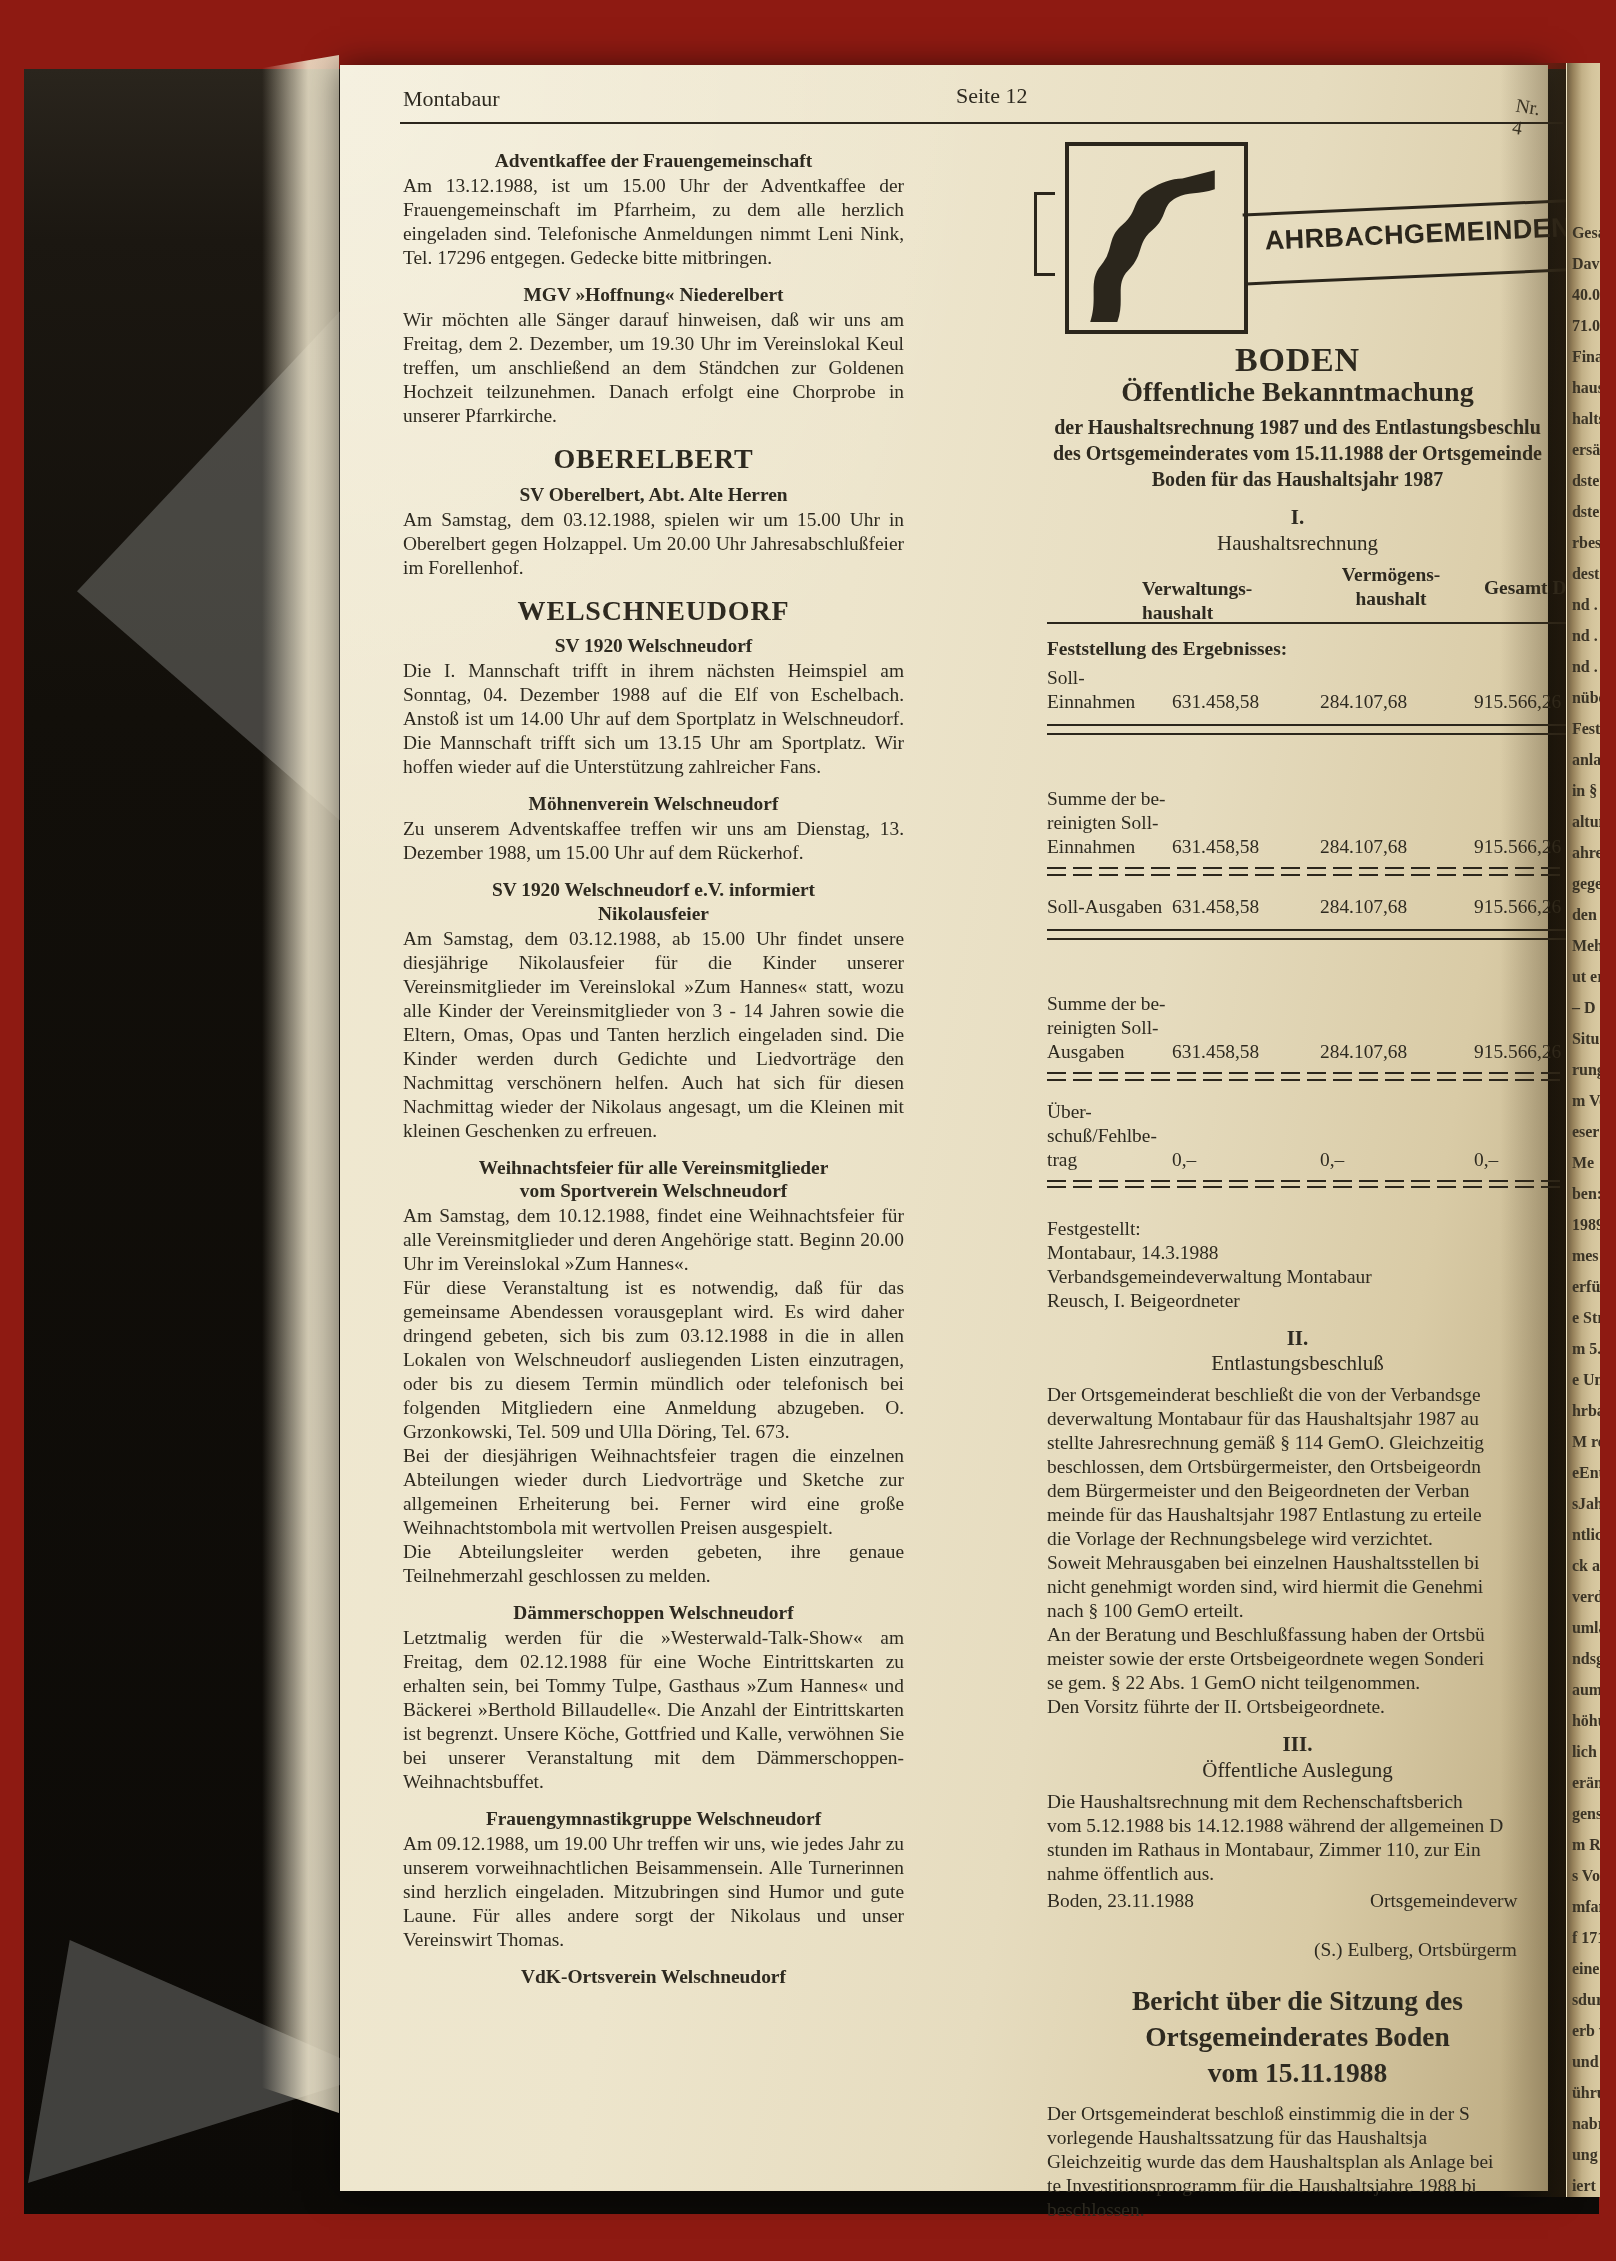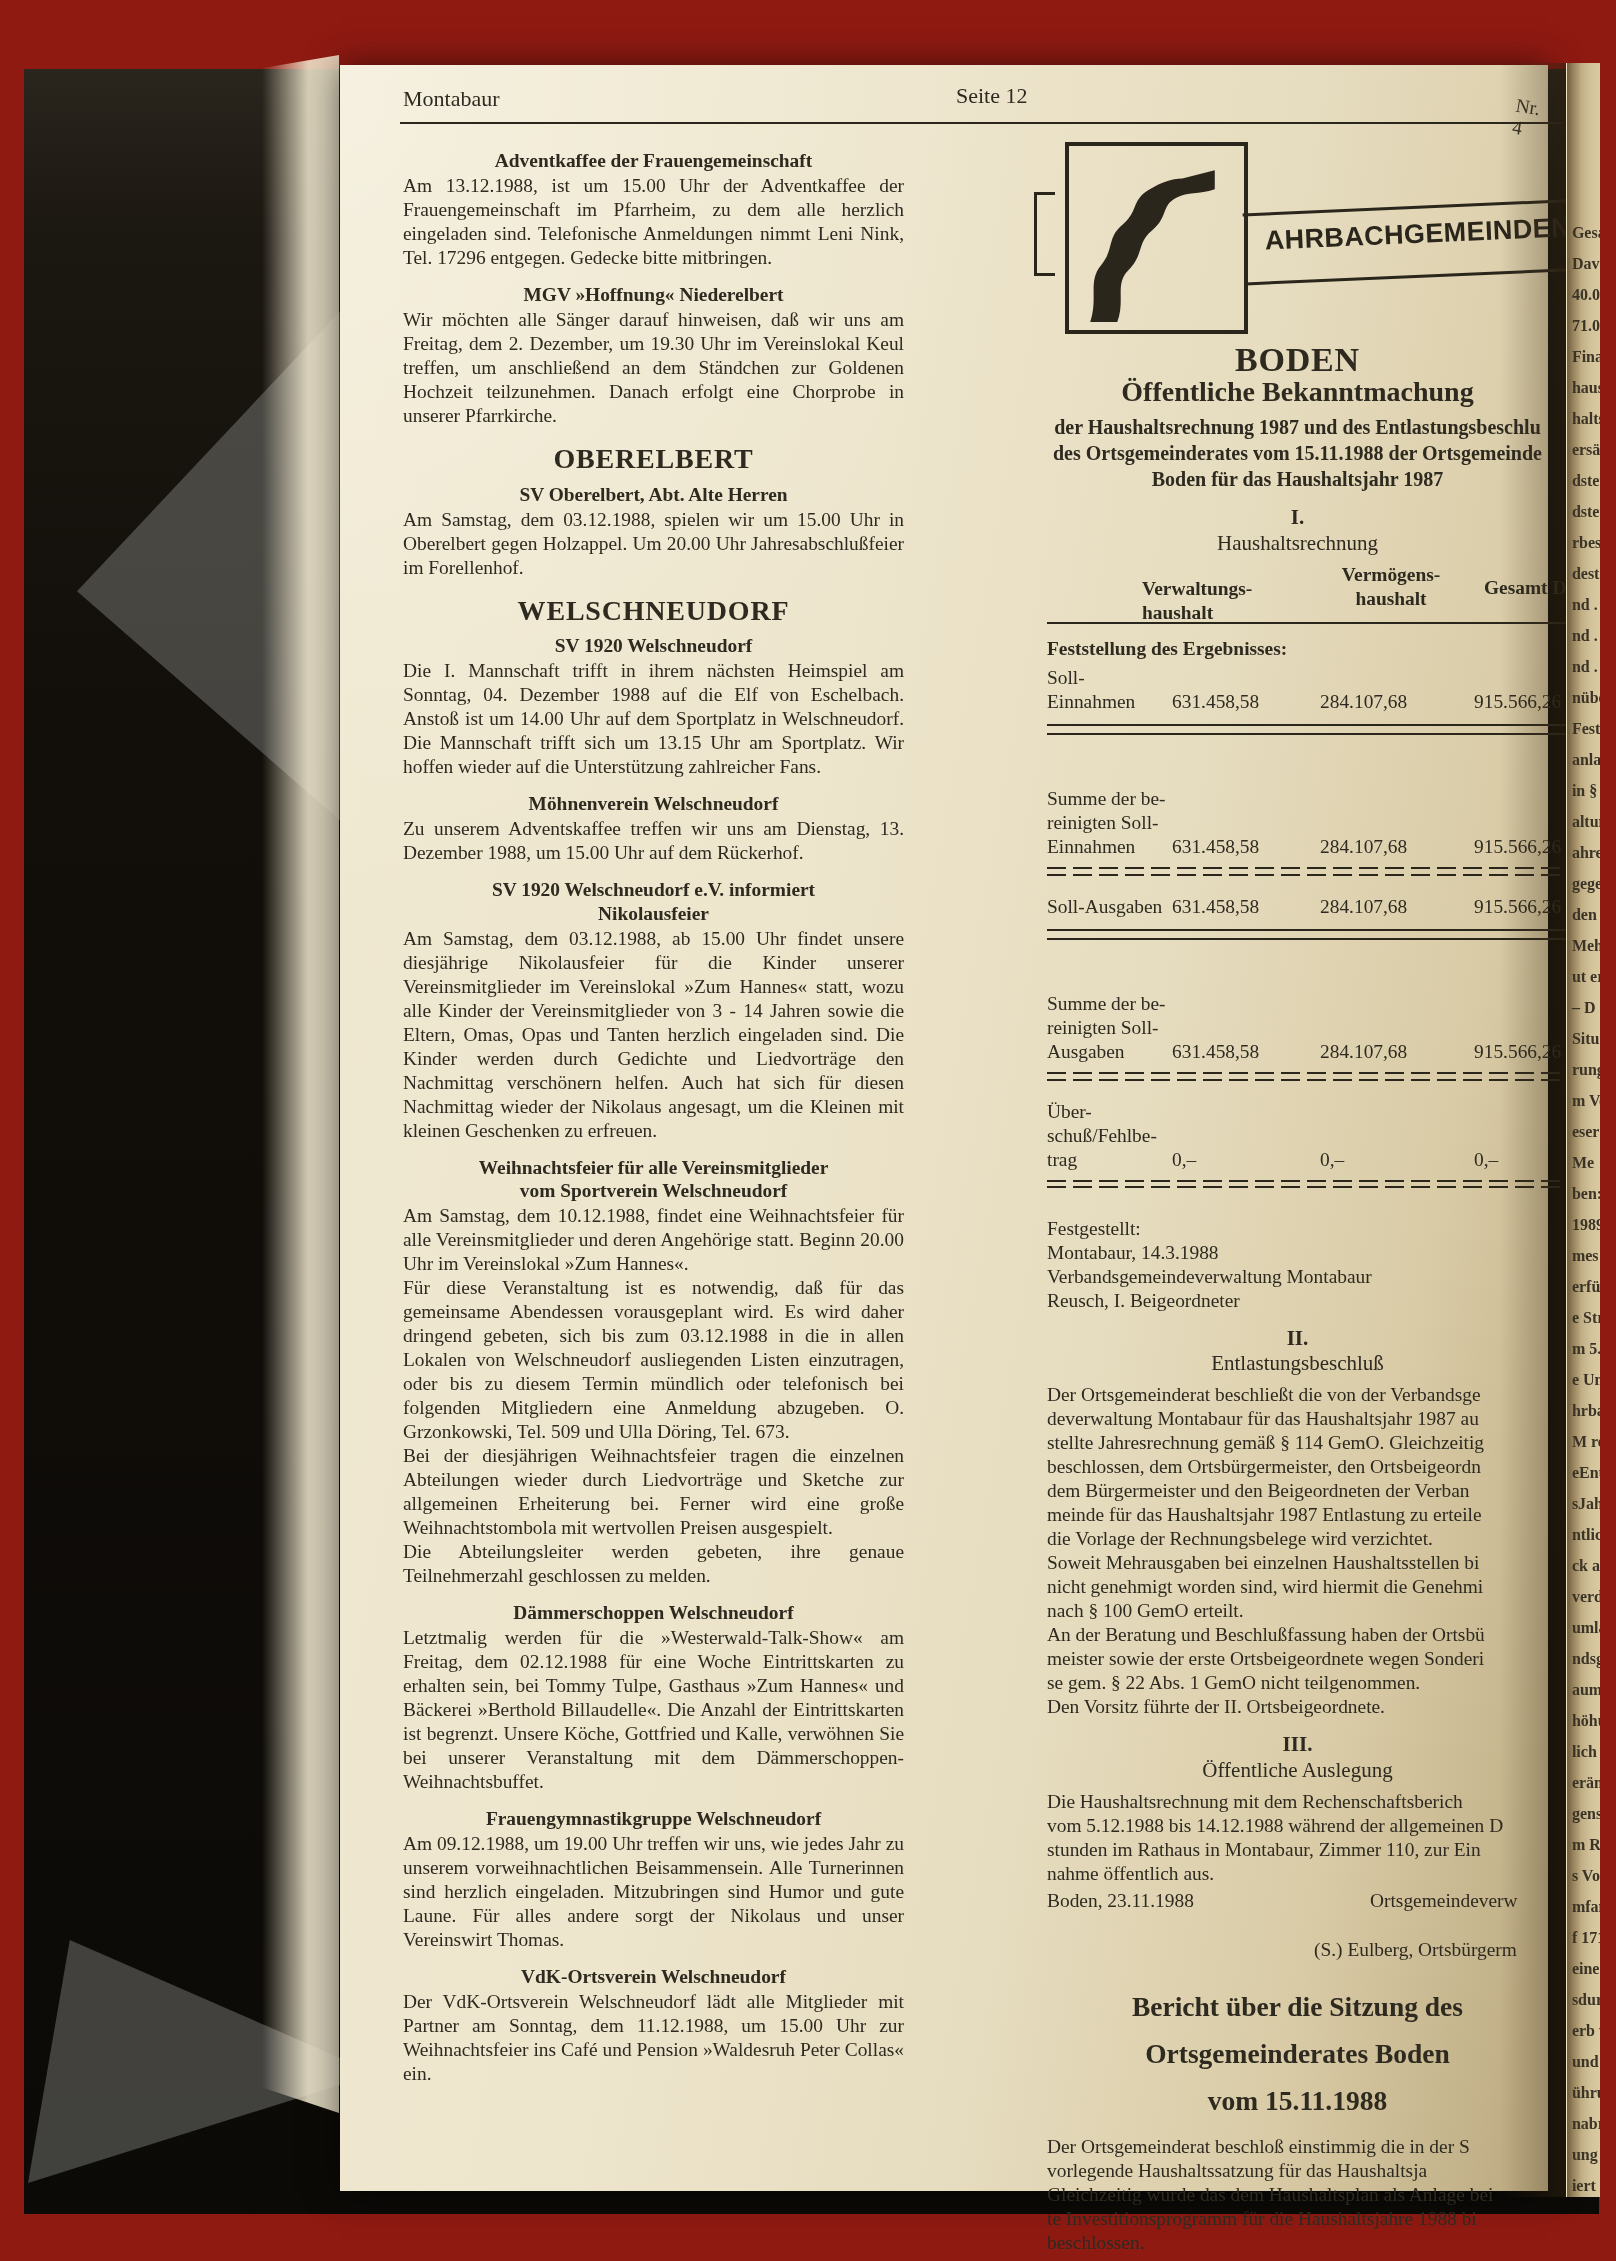--- a/index.html
+++ b/index.html
@@ -74,21 +74,21 @@
   .trow{position:relative;margin-bottom:1.6px;}
   .tlabel{white-space:pre-line;width:170px;}
   .tv{position:absolute;bottom:0;white-space:nowrap;}
   .tv.v1{left:125px;} .tv.v2{left:273px;} .tv.v3{left:427px;}
   .fest{white-space:pre-line;margin:27.5px 0 4.9px 0;}
   .rbody{white-space:pre;margin:0 0 3.2px 0;}
   .signrow{position:relative;height:27.5px;margin-top:1.6px;}
   .signrow .sl{position:absolute;left:0;}
   .signrow .sr{position:absolute;left:323px;white-space:nowrap;}
   .sign2{margin:21px 0 6.5px 267px;white-space:nowrap;}
-  .rephead{font-size:27.5px;font-weight:bold;text-align:center;line-height:47px;white-space:pre-line;margin:21px 0 11.3px 0;}
+  .rephead{font-size:27.5px;font-weight:bold;text-align:center;line-height:36px;white-space:pre-line;margin:21px 0 11.3px 0;}
   svg{display:block;}
 </style>
 </head>
 <body>
 
 <div class="photo"></div>
 <div class="tissue t1"></div>
 <div class="tissue t2"></div>
 <div class="page-stack">
     <div class="lightband"></div>
@@ -139,21 +139,20 @@
     <div class="art">
       <h3>Dämmerschoppen Welschneudorf</h3>
       <p>Letztmalig werden für die »Westerwald-Talk-Show« am Freitag, dem 02.12.1988 für eine Woche Eintrittskarten zu erhalten sein, bei Tommy Tulpe, Gasthaus »Zum Hannes« und Bäckerei »Berthold Billaudelle«. Die Anzahl der Eintrittskarten ist begrenzt. Unsere Köche, Gottfried und Kalle, verwöhnen Sie bei unserer Veranstaltung mit dem Dämmerschoppen-Weihnachtsbuffet.</p>
     </div>
     <div class="art">
       <h3>Frauengymnastikgruppe Welschneudorf</h3>
       <p>Am 09.12.1988, um 19.00 Uhr treffen wir uns, wie jedes Jahr zu unserem vorweihnachtlichen Beisammensein. Alle Turnerinnen sind herzlich eingeladen. Mitzubringen sind Humor und gute Laune. Für alles andere sorgt der Nikolaus und unser Vereinswirt Thomas.</p>
     </div>
     <div class="art">
       <h3>VdK-Ortsverein Welschneudorf</h3>
-      <p>Der VdK-Ortsverein Welschneudorf lädt alle Mitglieder mit Partner am Sonntag, dem 11.12.1988, um 15.00 Uhr zur Weihnachtsfeier ins Café und Pension »Waldesruh Peter Collas« ein.</p>
     </div>
   </div>
 
   <div class="rcol">
     <div class="logoblk">
       <div class="logotab"></div>
       <div class="logobox">
         <svg viewBox="0 0 120 130" width="167" height="176">
           <path fill="#2b261c" d="M14,130 C20,112 12,100 22,88 C32,76 26,68 38,58 C50,48 44,40 58,32 C66,27 74,24 82,24 L106,18 L106,32 C94,36 86,34 78,38 C66,44 72,52 60,62 C48,72 54,80 42,92 C32,102 40,114 34,130 Z"></path>
         </svg>

